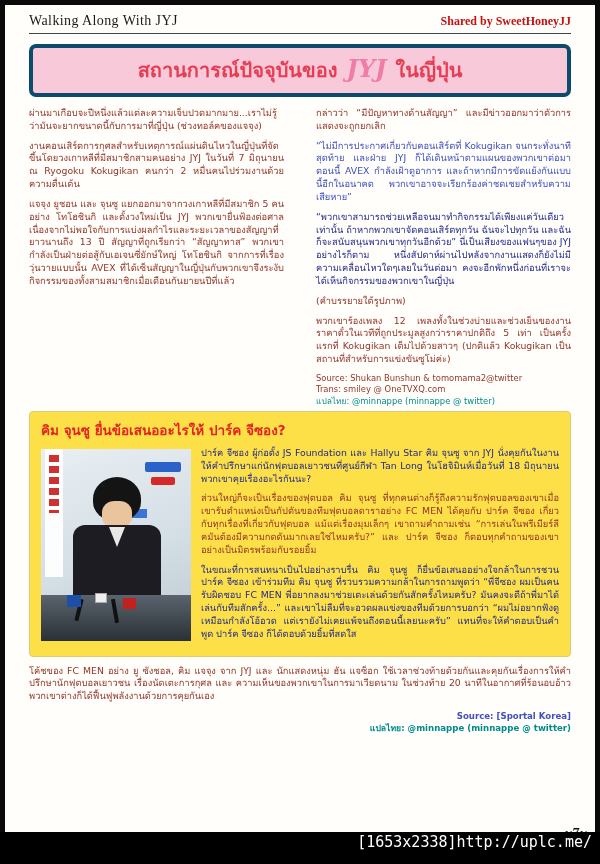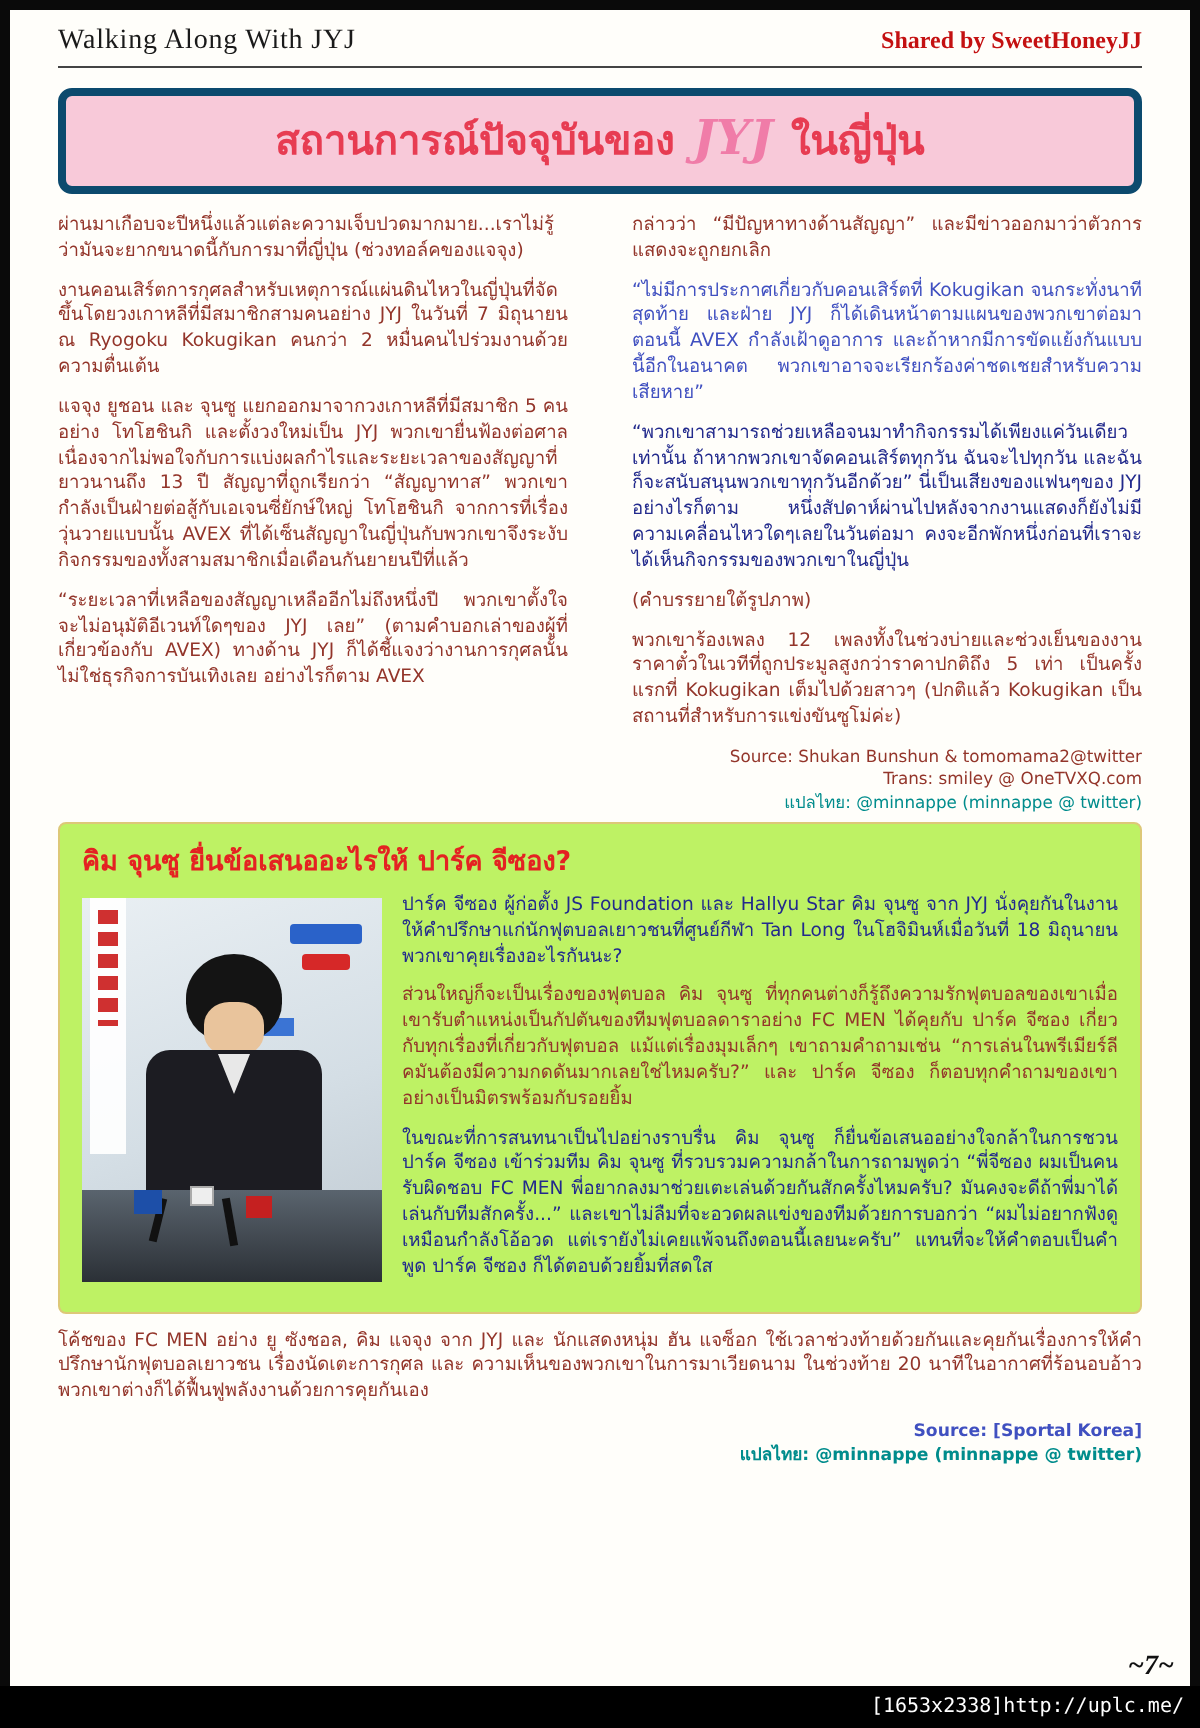--- a/index.html
+++ b/index.html
@@ -39,25 +39,25 @@
   }
   
   .cols { display: flex; gap: 32px; }
   .col { flex: 1 1 0; }
   p.body { font-size: 9.3px; line-height: 1.38; margin: 0 0 7px; text-align: justify; }
   .maroon { color: #93352a; }
   .blue { color: #4050c0; }
   .navy { color: #222a8c; }
   .teal { color: #008c8c; }
   .small-note { font-size: 8.6px; margin: 0 0 6px; }
-  .src1 { text-align: right; font-size: 8.4px; line-height: 1.35; margin-top: 2px; }
+  .src1 { font-size: 8.4px; line-height: 1.35; margin-top: 2px; }
   .src1 .line { display: block; }
   
   .box {
-    background: #bef264; border: 1px solid #ddc878; border-radius: 4px;
+    background: #fde047; border: 1px solid #ddc878; border-radius: 4px;
     padding: 7px 11px 8px; margin: 4px 0 8px; overflow: hidden;
   }
   .box-title { font-size: 13.5px; font-weight: bold; color: #e42222; margin: 0 0 6px; }
   .box p.body { font-size: 9.3px; }
   
   .photo {
     position: relative; float: left; width: 150px; height: 192px;
     margin: 2px 10px 3px 0; overflow: hidden;
     background: linear-gradient(160deg, #e9eff3 0%, #d4dee5 55%, #bfc9d1 100%);
   }
@@ -84,23 +84,23 @@
   .bottom-row { display: flex; justify-content: flex-end; }
   .src2 { text-align: right; font-size: 8.6px; line-height: 1.4; }
   .src2 .line { display: block; font-weight: bold; }
   .page-num {
     position: absolute; right: 8px; bottom: 1px;
     font-family: "Liberation Serif", serif; font-style: italic; font-weight: bold;
     font-size: 14px; color: #111;
   }
   
   .footer-bar {
-    position: absolute; left: 0; right: 0; bottom: 0; height: 21px;
+    position: absolute; left: 0; right: 0; bottom: 0; height: 32px;
     background: #000; color: #fff; text-align: right;
-    font-family: "DejaVu Sans Mono", monospace; font-size: 10px; line-height: 21px;
+    font-family: "DejaVu Sans Mono", monospace; font-size: 15px; line-height: 21px;
     padding-right: 8px;
   }
 </style>
 </head>
 <body>
 
 <div class="frame">
   <div class="page">
 
     <div class="hdr">
@@ -113,21 +113,20 @@
       <span class="t">สถานการณ์ปัจจุบันของ</span>
       <span class="jyj">JYJ</span>
       <span class="t">ในญี่ปุ่น</span>
     </div>
 
     <div class="cols">
       <div class="col">
         <p class="body maroon">ผ่านมาเกือบจะปีหนึ่งแล้วแต่ละความเจ็บปวดมากมาย...เราไม่รู้ว่ามันจะยากขนาดนี้กับการมาที่ญี่ปุ่น (ช่วงทอล์คของแจจุง)</p>
         <p class="body maroon">งานคอนเสิร์ตการกุศลสำหรับเหตุการณ์แผ่นดินไหวในญี่ปุ่นที่จัดขึ้นโดยวงเกาหลีที่มีสมาชิกสามคนอย่าง JYJ ในวันที่ 7 มิถุนายน ณ Ryogoku Kokugikan คนกว่า 2 หมื่นคนไปร่วมงานด้วยความตื่นเต้น</p>
         <p class="body maroon">แจจุง ยูชอน และ จุนซู แยกออกมาจากวงเกาหลีที่มีสมาชิก 5 คนอย่าง โทโฮชินกิ และตั้งวงใหม่เป็น JYJ พวกเขายื่นฟ้องต่อศาลเนื่องจากไม่พอใจกับการแบ่งผลกำไรและระยะเวลาของสัญญาที่ยาวนานถึง 13 ปี สัญญาที่ถูกเรียกว่า “สัญญาทาส” พวกเขากำลังเป็นฝ่ายต่อสู้กับเอเจนซี่ยักษ์ใหญ่ โทโฮชินกิ จากการที่เรื่องวุ่นวายแบบนั้น AVEX ที่ได้เซ็นสัญญาในญี่ปุ่นกับพวกเขาจึงระงับกิจกรรมของทั้งสามสมาชิกเมื่อเดือนกันยายนปีที่แล้ว</p>
-        <p class="body maroon">“ระยะเวลาที่เหลือของสัญญาเหลืออีกไม่ถึงหนึ่งปี พวกเขาตั้งใจจะไม่อนุมัติอีเวนท์ใดๆของ JYJ เลย” (ตามคำบอกเล่าของผู้ที่เกี่ยวข้องกับ AVEX) ทางด้าน JYJ ก็ได้ชี้แจงว่างานการกุศลนั้นไม่ใช่ธุรกิจการบันเทิงเลย อย่างไรก็ตาม AVEX</p>
       </div>
       <div class="col">
         <p class="body maroon">กล่าวว่า “มีปัญหาทางด้านสัญญา” และมีข่าวออกมาว่าตัวการแสดงจะถูกยกเลิก</p>
         <p class="body blue">“ไม่มีการประกาศเกี่ยวกับคอนเสิร์ตที่ Kokugikan จนกระทั่งนาทีสุดท้าย และฝ่าย JYJ ก็ได้เดินหน้าตามแผนของพวกเขาต่อมา ตอนนี้ AVEX กำลังเฝ้าดูอาการ และถ้าหากมีการขัดแย้งกันแบบนี้อีกในอนาคต พวกเขาอาจจะเรียกร้องค่าชดเชยสำหรับความเสียหาย”</p>
         <p class="body navy">“พวกเขาสามารถช่วยเหลือจนมาทำกิจกรรมได้เพียงแค่วันเดียวเท่านั้น ถ้าหากพวกเขาจัดคอนเสิร์ตทุกวัน ฉันจะไปทุกวัน และฉันก็จะสนับสนุนพวกเขาทุกวันอีกด้วย” นี่เป็นเสียงของแฟนๆของ JYJ อย่างไรก็ตาม หนึ่งสัปดาห์ผ่านไปหลังจากงานแสดงก็ยังไม่มีความเคลื่อนไหวใดๆเลยในวันต่อมา คงจะอีกพักหนึ่งก่อนที่เราจะได้เห็นกิจกรรมของพวกเขาในญี่ปุ่น</p>
         <p class="body maroon small-note">(คำบรรยายใต้รูปภาพ)</p>
         <p class="body maroon">พวกเขาร้องเพลง 12 เพลงทั้งในช่วงบ่ายและช่วงเย็นของงาน ราคาตั๋วในเวทีที่ถูกประมูลสูงกว่าราคาปกติถึง 5 เท่า เป็นครั้งแรกที่ Kokugikan เต็มไปด้วยสาวๆ (ปกติแล้ว Kokugikan เป็นสถานที่สำหรับการแข่งขันซูโม่ค่ะ)</p>
         <div class="src1">
           <span class="line maroon">Source: Shukan Bunshun &amp; tomomama2@twitter</span>
           <span class="line maroon">Trans: smiley @ OneTVXQ.com</span>

